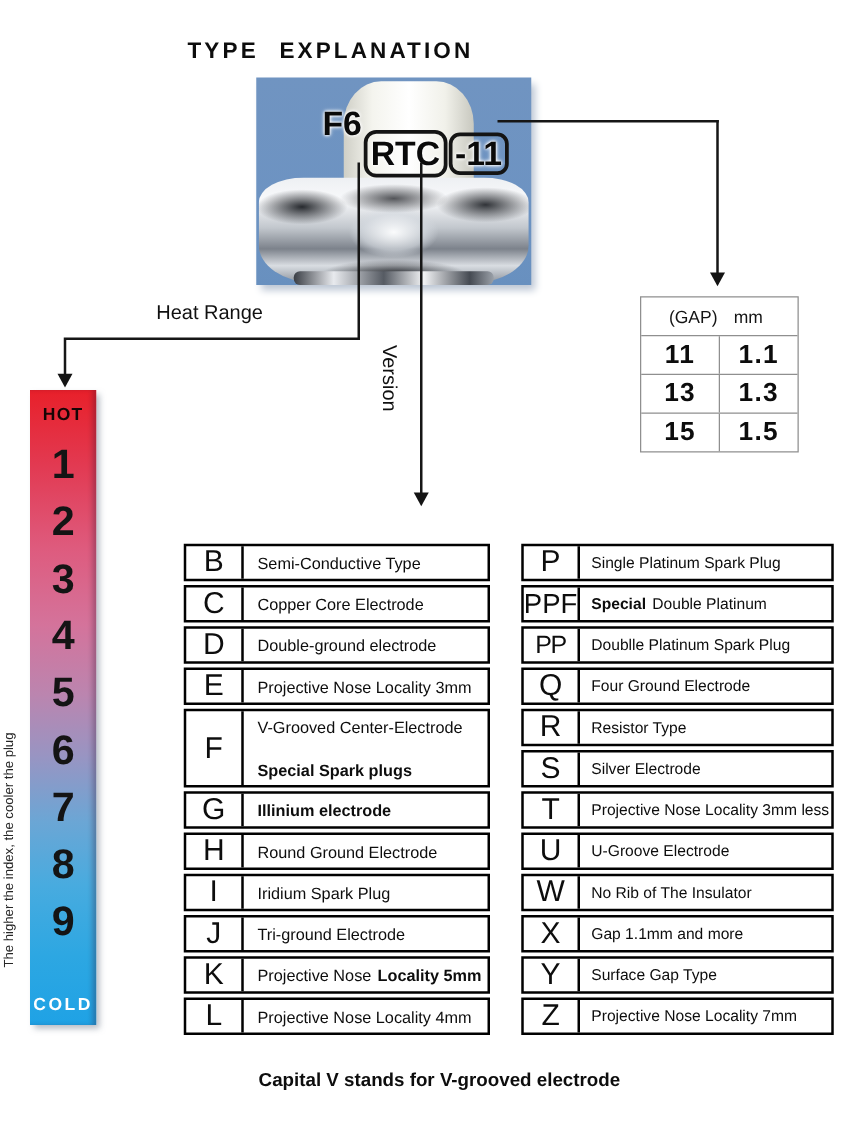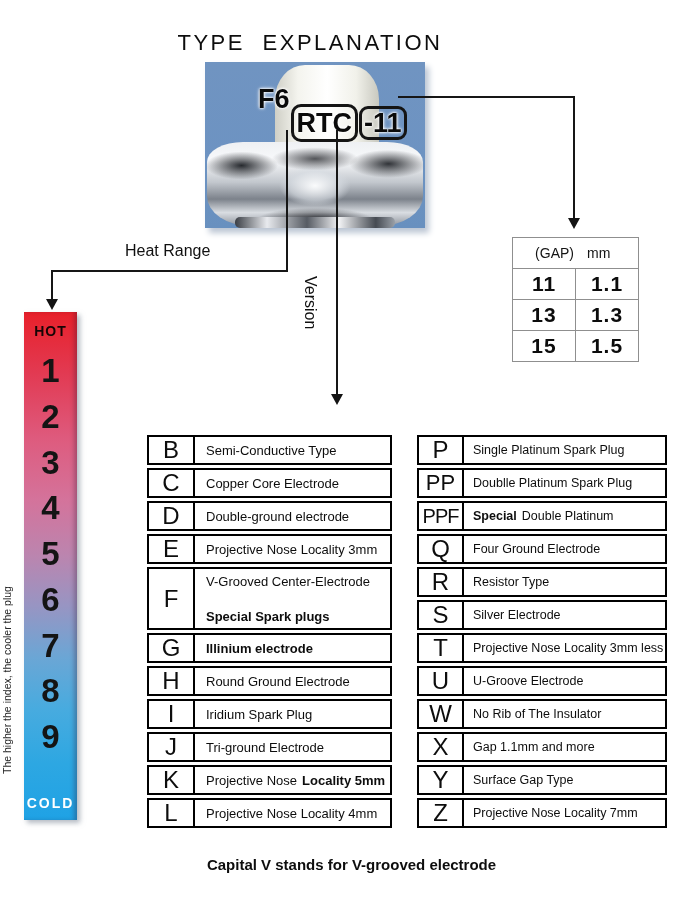--- a/index.html
+++ b/index.html
@@ -2,22 +2,22 @@
 <html><head>
 <meta charset="utf-8">
 <style>
   html,body{margin:0;padding:0;background:#fff;}
   #canvas{
     position:relative;width:685px;height:914px;background:#fff;overflow:hidden;
     font-family:"Liberation Sans", sans-serif;color:#111;
   }
   
   .title{
-    position:absolute;left:150px;top:30px;width:320px;text-align:center;
-    font-size:22px;font-weight:normal;letter-spacing:2.5px;word-spacing:9px;color:#0d0d0d;
+    position:absolute;left:150px;top:30px;width:320px;
+    font-size:18px;font-weight:bold;letter-spacing:2.5px;word-spacing:9px;color:#0d0d0d;
   }
   
   .plug-photo{
     position:absolute;left:205px;top:62px;width:220px;height:166px;
     background:linear-gradient(180deg,#7094c1 0%,#6d93c2 60%,#6890bf 100%);
     box-shadow:4px 5px 6px #bcc6d4;
   }
   .insulator{
     position:absolute;left:70px;top:3px;width:104px;height:100px;
     background:linear-gradient(90deg,#cfcfc6 0%,#f4f4ee 22%,#ffffff 50%,#f1f1ea 78%,#c8c8bf 100%);
@@ -264,31 +264,31 @@
       <div class="tdesc">Projective Nose Locality 4mm</div>
     </div>
   </div>
 
   <div class="code-table rt">
     <div class="trow">
       <div class="tcode">P</div>
       <div class="tdesc">Single Platinum Spark Plug</div>
     </div>
     <div class="trow">
-      <div class="tcode">PP</div>
-      <div class="tdesc">Doublle Platinum Spark Plug</div>
-    </div>
-    <div class="trow">
       <div class="tcode">PPF</div>
       <div class="tdesc">
         <span class="b gap5">Special</span>
         <span>Double Platinum</span>
       </div>
     </div>
     <div class="trow">
+      <div class="tcode">PP</div>
+      <div class="tdesc">Doublle Platinum Spark Plug</div>
+    </div>
+    <div class="trow">
       <div class="tcode">Q</div>
       <div class="tdesc">Four Ground Electrode</div>
     </div>
     <div class="trow">
       <div class="tcode">R</div>
       <div class="tdesc">Resistor Type</div>
     </div>
     <div class="trow">
       <div class="tcode">S</div>
       <div class="tdesc">Silver Electrode</div>

